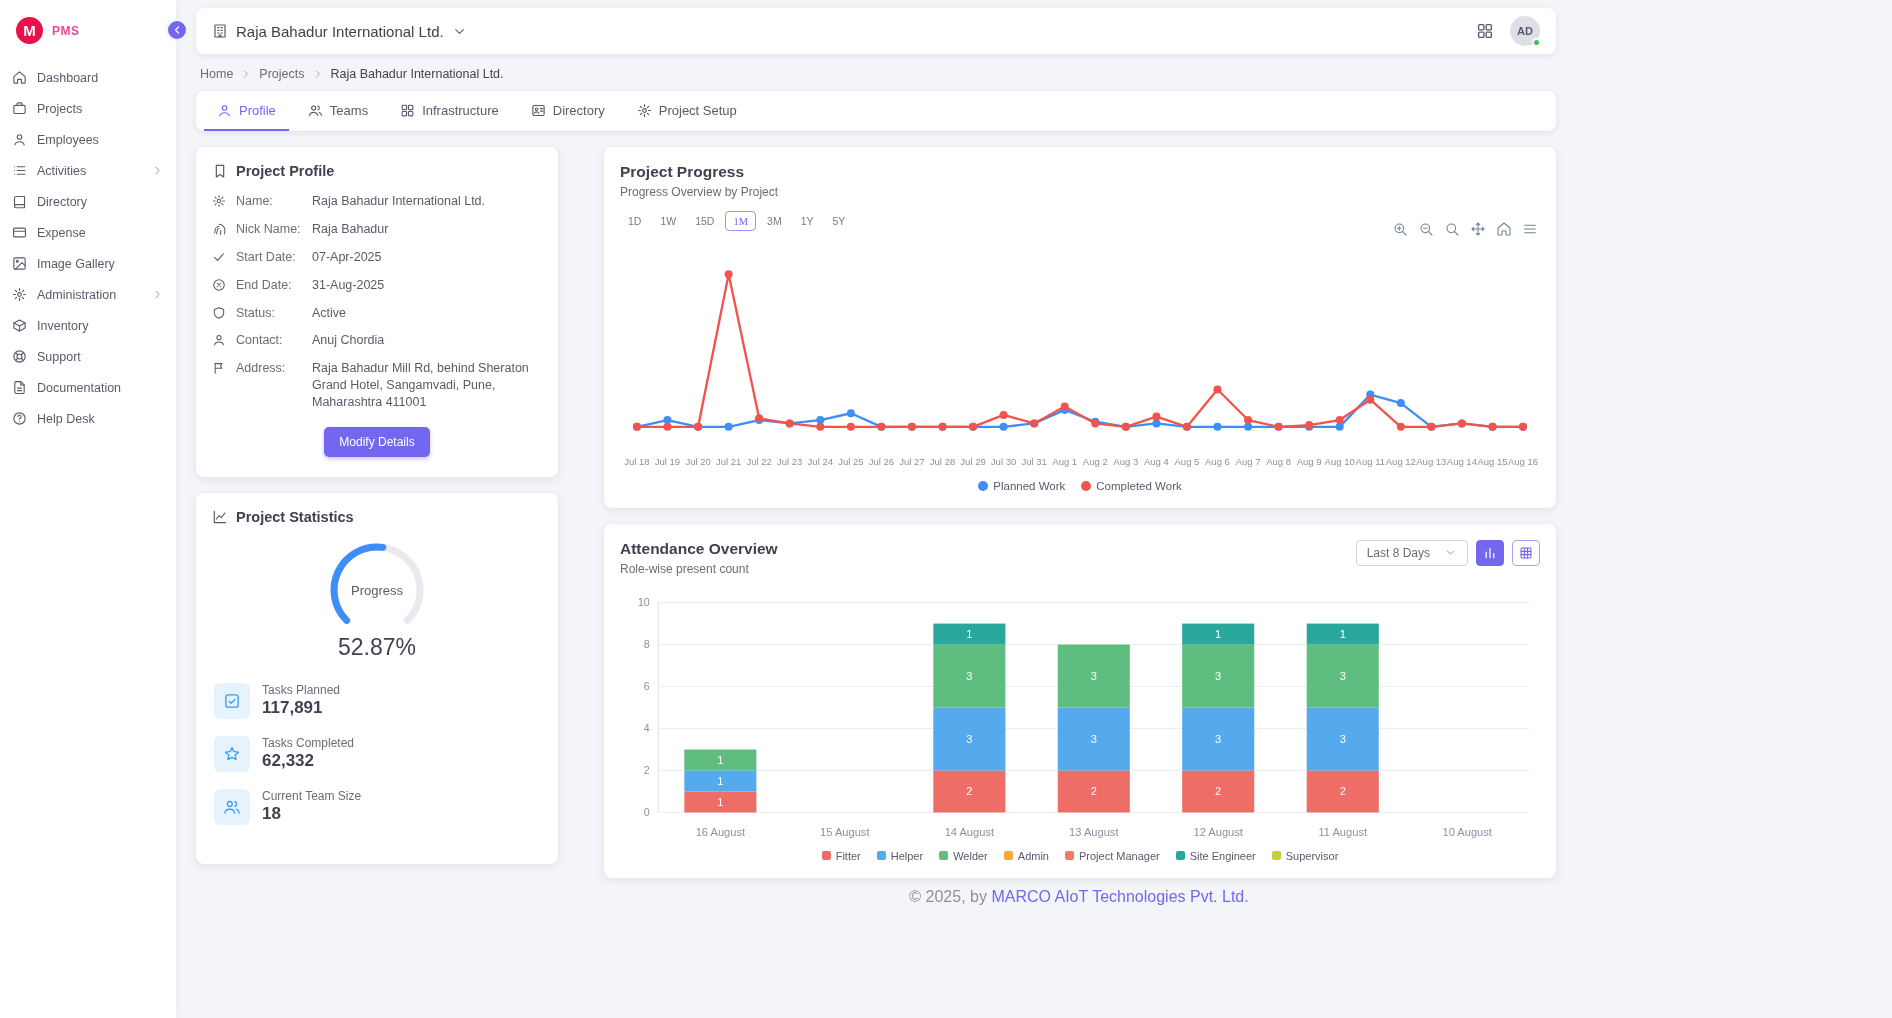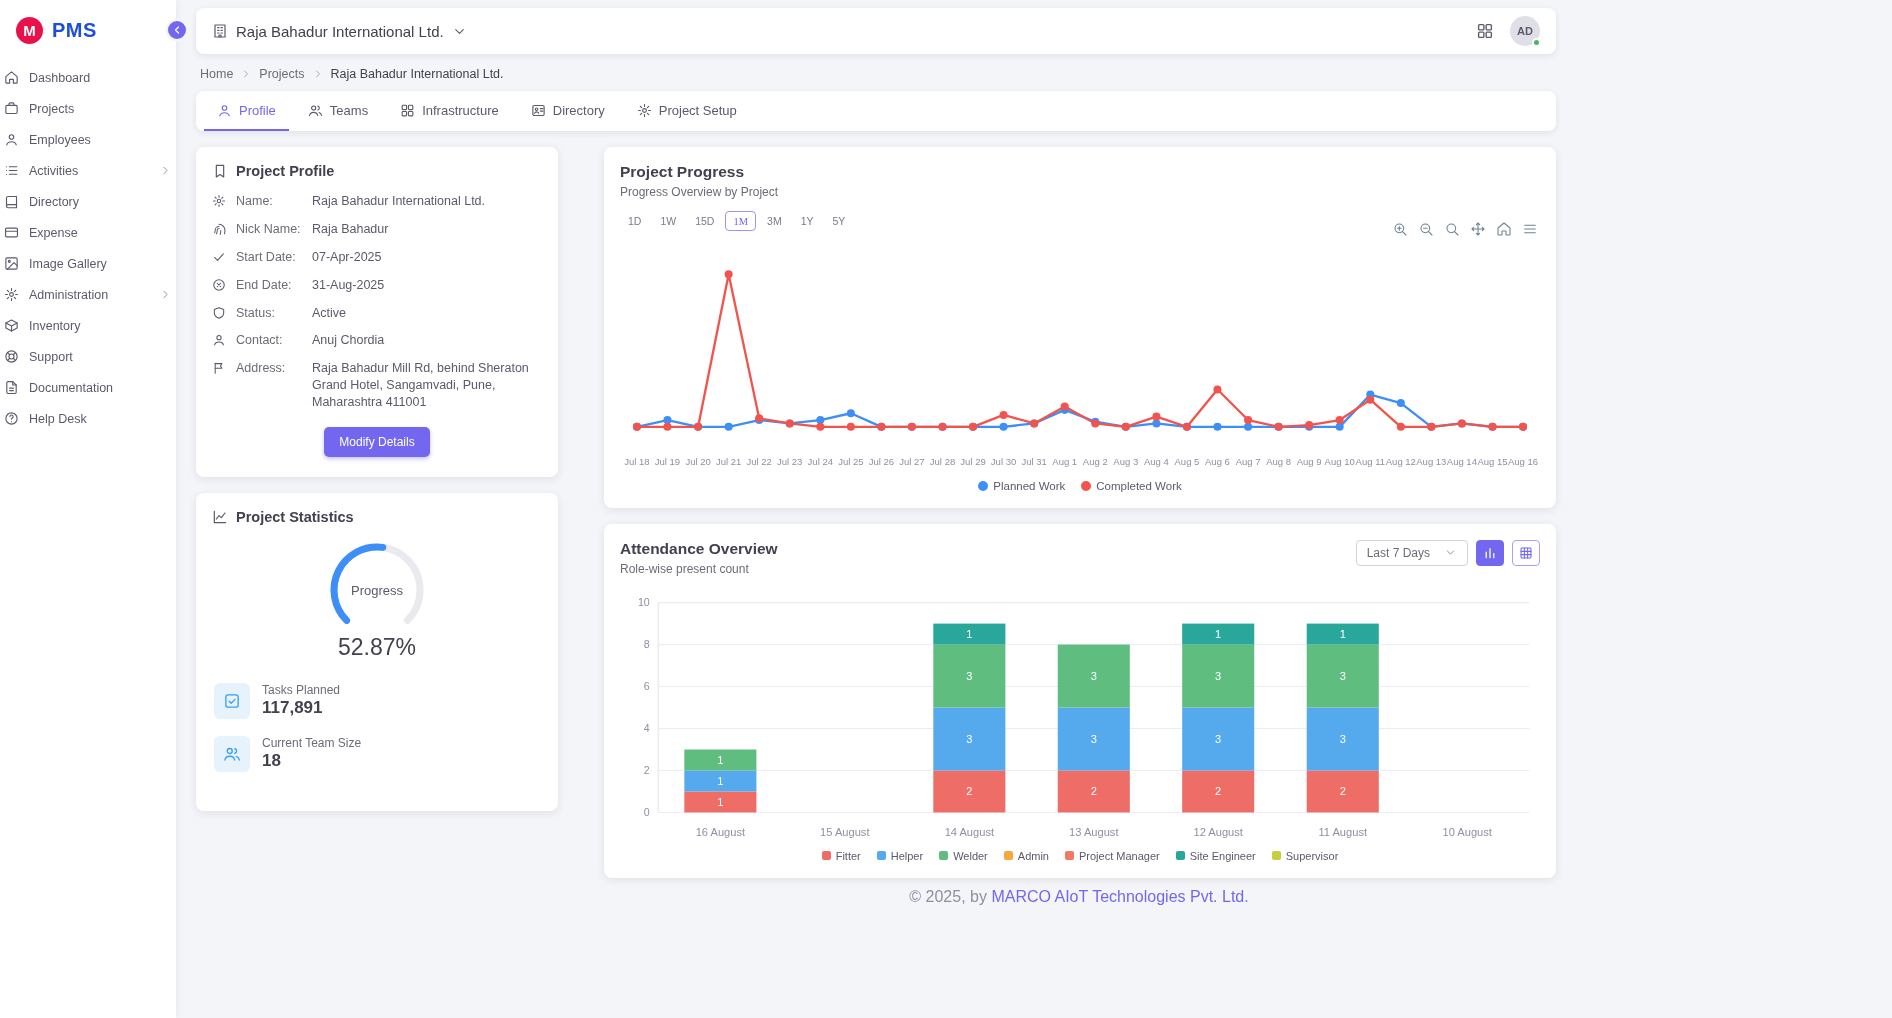--- a/index.html
+++ b/index.html
@@ -7,23 +7,23 @@
   body {
     font-family: "Liberation Sans", "DejaVu Sans", sans-serif;
     background:#f4f5f9; color:#444050; font-size:13px;
   }
   
   .sidebar { position:fixed; left:0; top:0; width:176px; height:100%; background:#fff;
     box-shadow:0 0 8px rgba(47,43,61,.08); z-index:5; }
   .logo-row { display:flex; align-items:center; gap:9px; padding:17px 16px 14px 16px; cursor:pointer; }
   .logo-mark { width:27px; height:27px; border-radius:50%; background:#e8114b;
     color:#fff; font-weight:bold; font-size:15px; display:flex; align-items:center; justify-content:center; }
-  .logo-text { font-size:20px; font-weight:bold; color:#1d4ed8; letter-spacing:.5px; }
+  .logo-text { font-size:12px; font-weight:bold; color:#ec4899; letter-spacing:.5px; }
   .nav { padding:4px 0; }
-  .nav-item { display:flex; align-items:center; gap:10px; padding:8px 4px; color:#5d596c;
+  .nav-item { display:flex; align-items:center; gap:10px; padding:8px 12px; color:#5d596c;
     font-size:12.5px; cursor:pointer; }
   .nav-ic { color:#5d596c; display:flex; }
   .nav-lb { flex:1; }
   .nav-chev { color:#8f8fa3; display:flex; }
   .collapse-btn { position:fixed; left:166px; top:19px; width:22px; height:22px; border-radius:50%;
     background:#7367f0; color:#fff; border:2px solid #f4f5f9; z-index:6; display:flex;
     align-items:center; justify-content:center; cursor:pointer; padding:0; }
   
   .main { margin-left:176px; padding:0 20px; }
   .content { max-width:1360px; }
@@ -450,20 +450,31 @@
                 <div class="stat-row">
                   <span class="stat-tile">
                     <svg width="18" height="18" viewBox="0 0 24 24" fill="none" stroke="currentColor" stroke-width="1.8" stroke-linecap="round" stroke-linejoin="round">
                       <rect x="3.8" y="3.8" width="16.4" height="16.4" rx="3"></rect>
                       <path d="M8.3 12.4l2.6 2.6 5-5.2"></path>
                     </svg>
                   </span>
                   <span>
                     <div class="stat-label">Tasks Planned</div>
                     <div class="stat-value">117,891</div>
+                  </span>
+                </div>
+                <div class="stat-row">
+                  <span class="stat-tile">
+                    <svg width="18" height="18" viewBox="0 0 24 24" fill="none" stroke="currentColor" stroke-width="1.8" stroke-linecap="round" stroke-linejoin="round">
+                      <path d="M12 3.5l2.6 5.4 6 .7-4.4 4 1.2 5.9-5.4-3-5.4 3 1.2-5.9-4.4-4 6-.7z"></path>
+                    </svg>
+                  </span>
+                  <span>
+                    <div class="stat-label">Tasks Completed</div>
+                    <div class="stat-value">62,332</div>
                   </span>
                 </div>
                 <div class="stat-row">
                   <span class="stat-tile">
                     <svg width="18" height="18" viewBox="0 0 24 24" fill="none" stroke="currentColor" stroke-width="1.8" stroke-linecap="round" stroke-linejoin="round">
                       <circle cx="9" cy="8" r="3.3"></circle>
                       <path d="M2.5 20c.6-3.3 3.3-5 6.5-5s5.9 1.7 6.5 5"></path>
                       <path d="M15.8 5a3.3 3.3 0 0 1 0 6.3M17.8 15.3c2.2.7 3.5 2.2 3.9 4.7"></path>
                     </svg>
                   </span>
@@ -631,21 +642,21 @@
           </section>
 
           <section class="card attendance-card">
             <div class="att-header">
               <div>
                 <div class="card-h-title">Attendance Overview</div>
                 <div class="card-sub">Role-wise present count</div>
               </div>
               <div class="att-controls">
                 <div class="select">
-                  <span>Last 7 Days</span>
+                  <span>Last 8 Days</span>
                   <span class="ic sm" id="selChev">
                       <svg width="13" height="13" viewBox="0 0 24 24" fill="none" stroke="currentColor" stroke-width="1.8" stroke-linecap="round" stroke-linejoin="round">
                         <path d="M6 9l6 6 6-6"></path>
                       </svg>
                     </span>
                 </div>
                 <button class="toggle active" id="barToggle">
                     <span style="display:flex">
                       <svg width="14" height="14" viewBox="0 0 24 24" fill="none" stroke="currentColor" stroke-width="2.2" stroke-linecap="round" stroke-linejoin="round">
                         <path d="M5.5 20V10.5M12 20V4.5M18.5 20v-7"></path>

